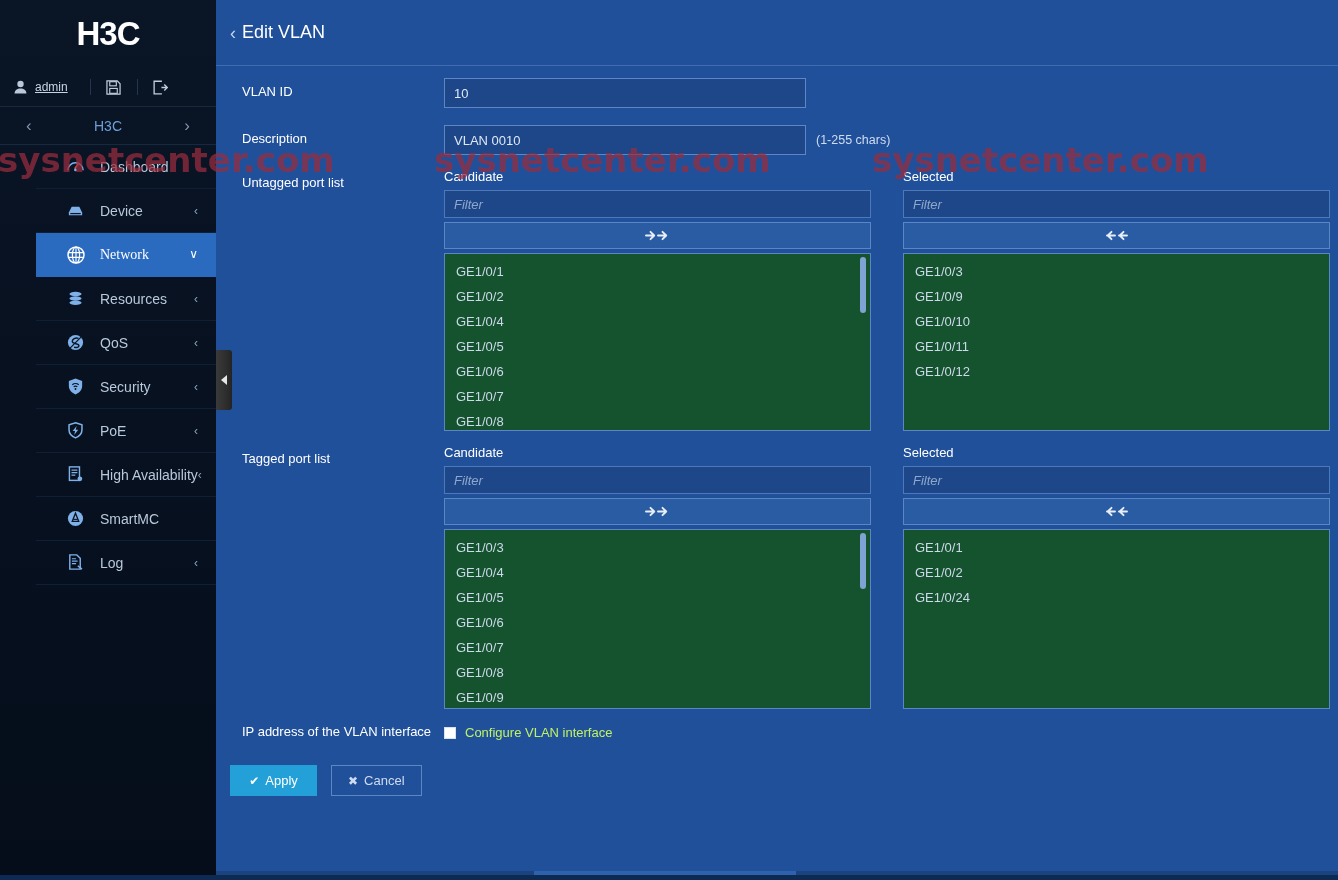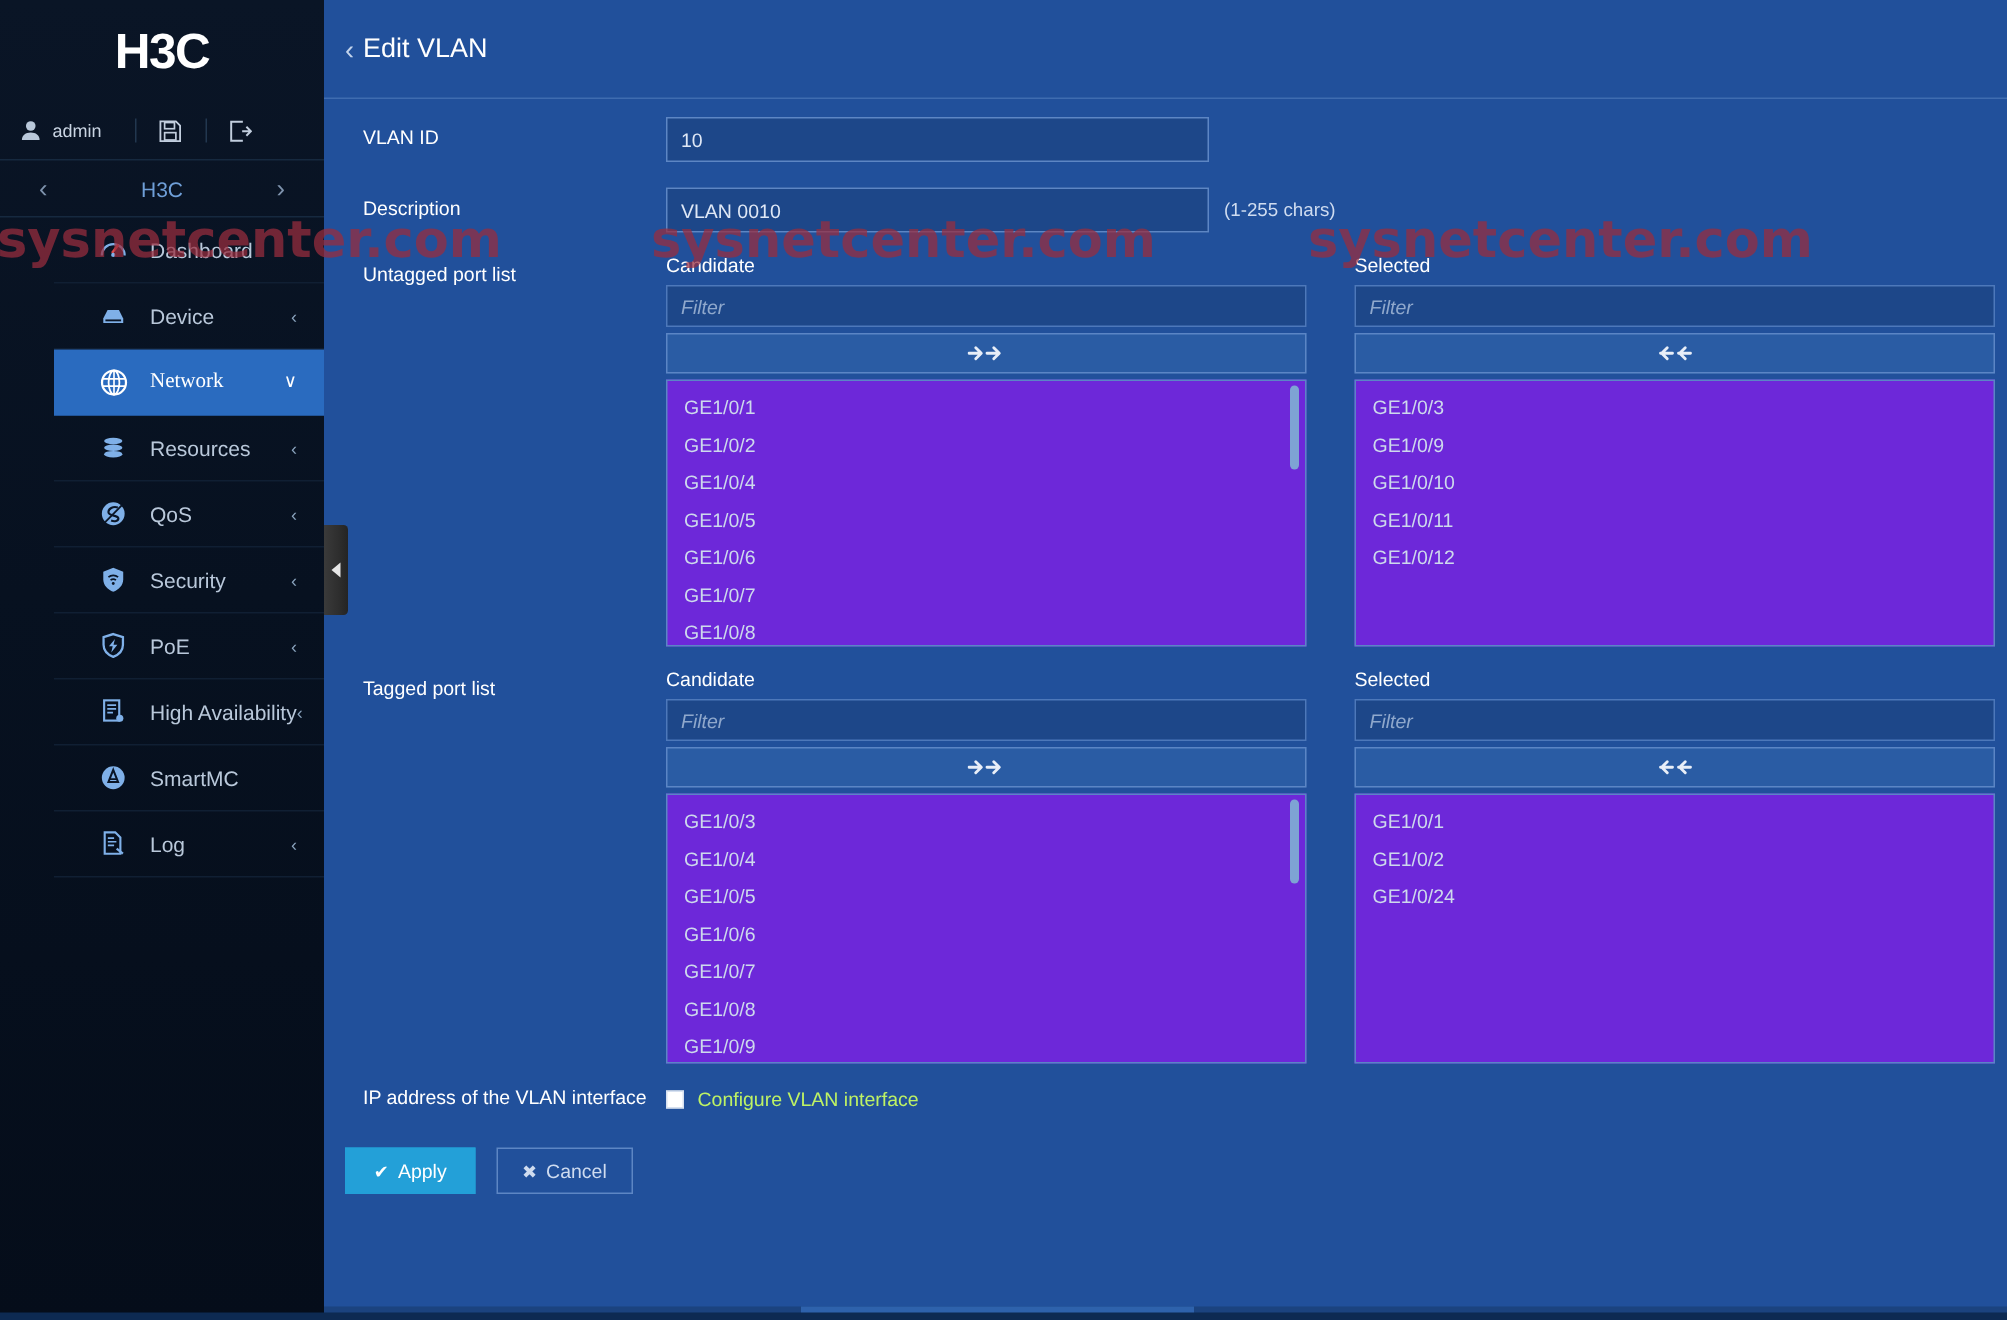--- a/index.html
+++ b/index.html
@@ -25,21 +25,21 @@
     color: #ffffff; font-size: 33px; font-weight: bold;
     letter-spacing: -1px; font-family: "Liberation Sans", sans-serif;
   }
   .admin-bar {
     height: 39px; display: flex; align-items: center;
     border-bottom: 1px solid #16293f;
     padding-left: 14px;
     color: #c2cede;
   }
   .admin-bar .usr-ico { margin-right: 8px; display:flex; align-items:center;}
-  .admin-bar .uname { font-size: 12px; color:#c9d4e2; }
+  .admin-bar .uname { font-size: 12px; color:#c9d4e2;text-decoration:underline; }
   .abar-sep { width:1px; height:16px; background:#22374f; margin:0 0px; }
   .abar-btn { display:flex; align-items:center; justify-content:center; width:46px; }
   .abar-btn svg { display:block; }
 
   .devsel {
     height: 38px; display:flex; align-items:center; justify-content: space-between;
     padding: 0 26px;
     border-bottom: 1px solid #16293f;
   }
   .devsel .arrow { color:#7e93ad; font-size:17px; line-height:1; cursor:pointer; }
@@ -128,21 +128,21 @@
   .filterbox::placeholder { color:#8fa8cc; }
   .xferbtn {
     width: 427px; height: 27px; margin-top: 4px;
     background: #2a5ca4; border:1px solid #5b85c5;
     display:flex; align-items:center; justify-content:center;
     cursor:pointer;
   }
   .xferbtn svg { display:block; }
   .listbox {
     width: 427px; margin-top: 4px;
-    background: #6d28d9; border:1px solid #5b85c5;
+    background: #14532d; border:1px solid #5b85c5;
     overflow: hidden; position:relative;
   }
   .listbox.h1 { height: 178px; }
   .listbox.h2 { height: 180px; }
   .lb-inner { padding: 5px 0 0 0; }
   .lb-item {
     height: 25px; line-height: 25px;
     padding-left: 11px;
     color: #cdd9ec; font-size: 13px;
     cursor: pointer; white-space: nowrap;

